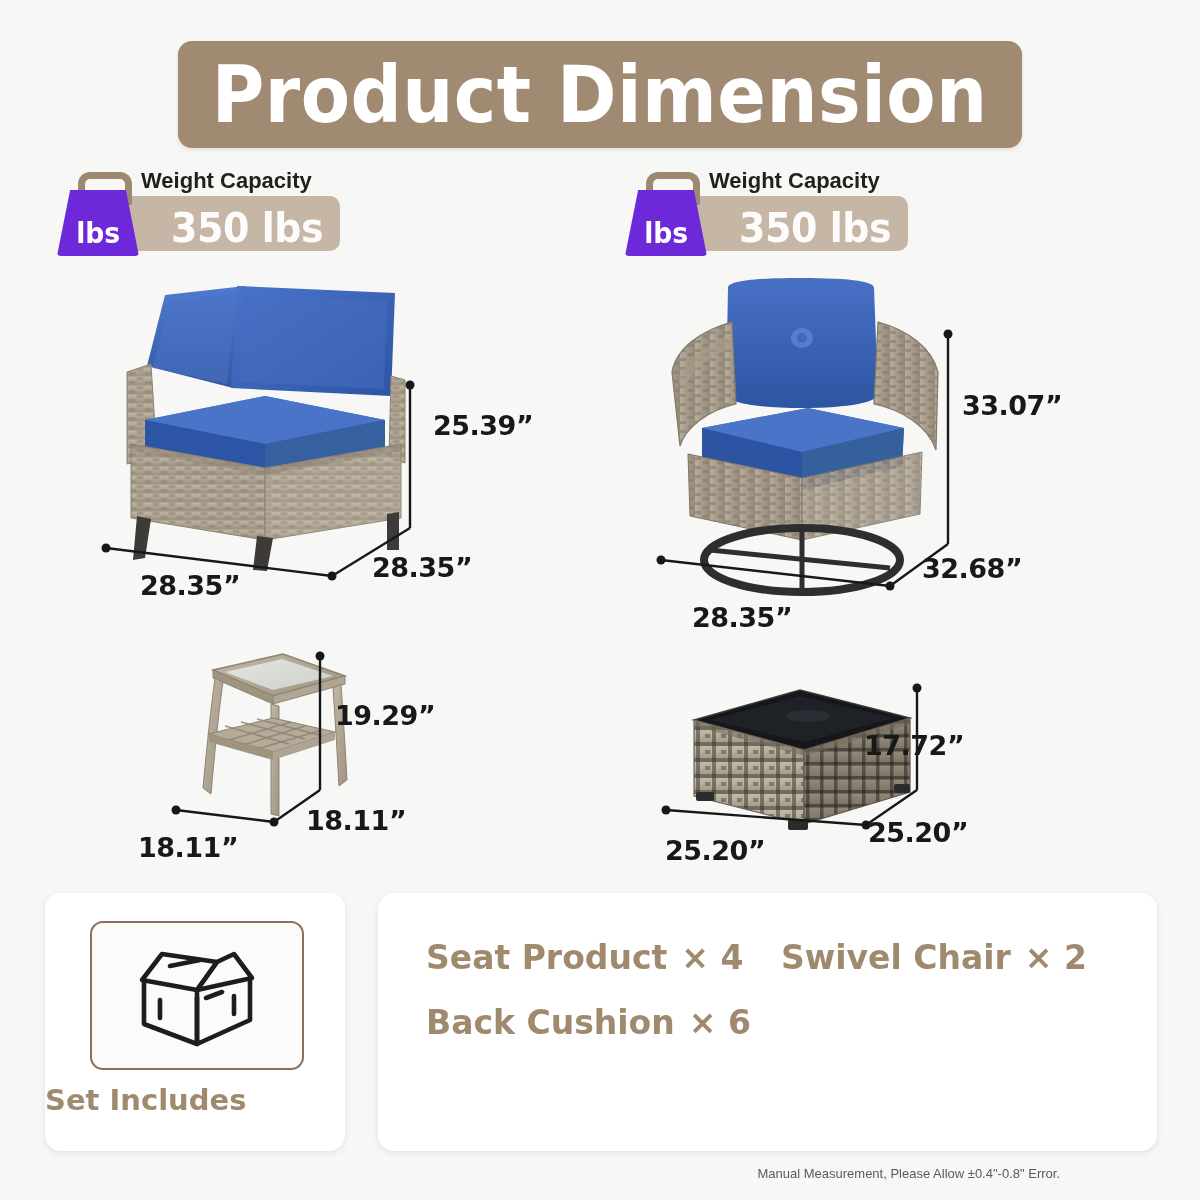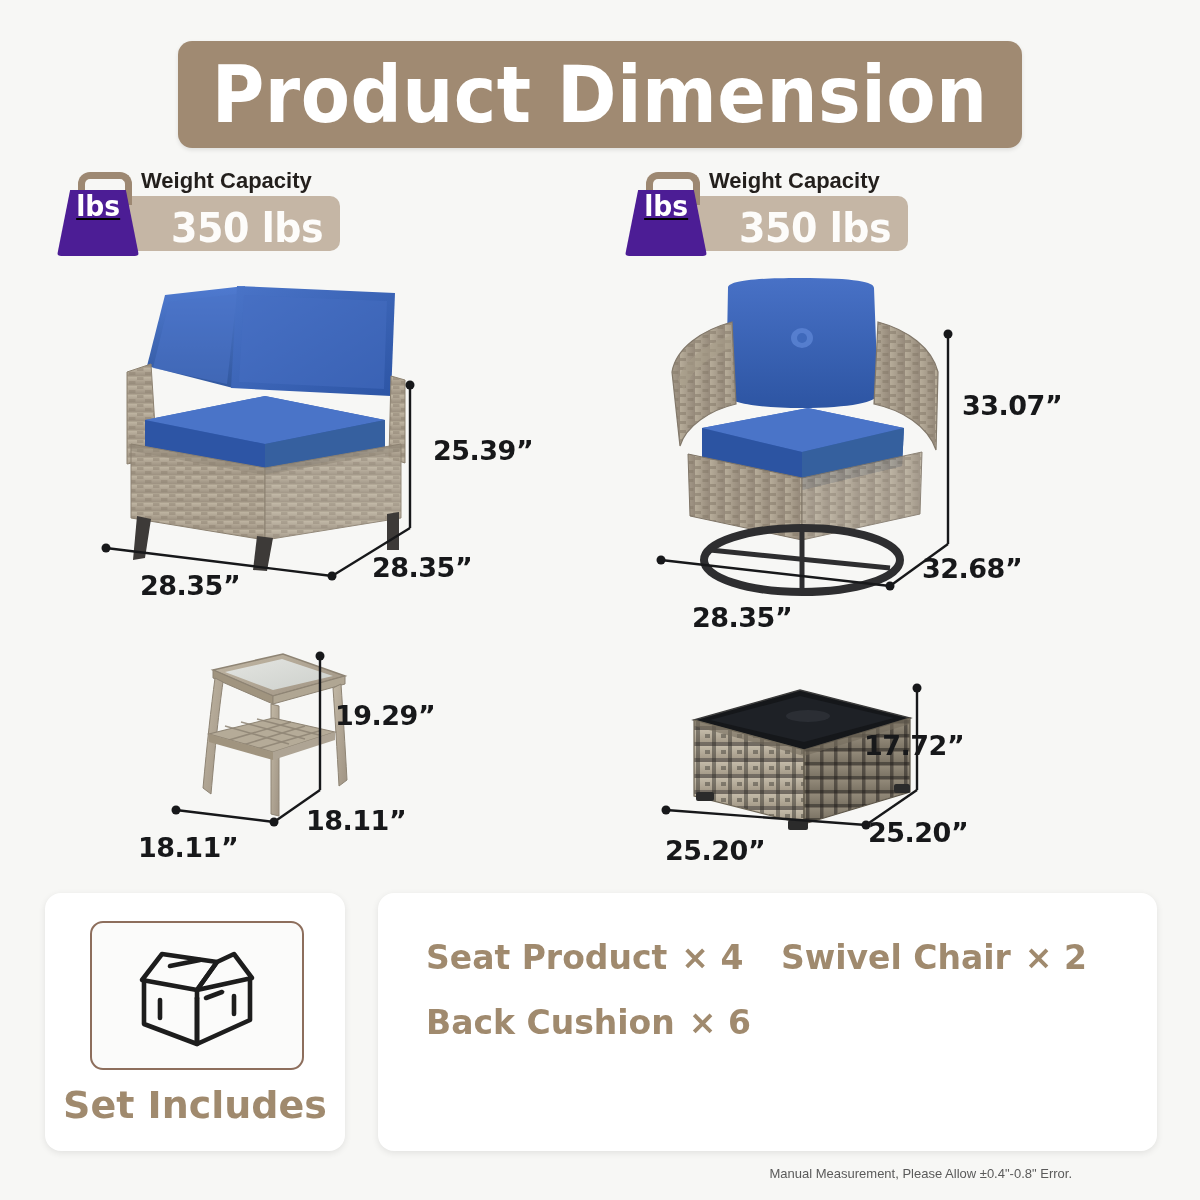--- a/index.html
+++ b/index.html
@@ -3,21 +3,21 @@
 <meta charset="utf-8">
 <style>
   html,body{margin:0;padding:0;}
   body{
     width:1200px;height:1200px;
     background:#f7f7f5;
     font-family:"Liberation Sans", sans-serif;
     overflow:hidden;
     position:relative;
   }
-  .stage{position:relative;width:1082px;height:1200px;padding-left:12px;}
+  .stage{position:relative;width:1082px;height:1200px;}
 
   
   .title-banner{
     position:absolute;left:178px;top:41px;width:844px;height:107px;
     background:#a08a72;border-radius:14px;
     display:flex;align-items:center;justify-content:center;
     box-shadow:0 2px 4px rgba(0,0,0,.10);
   }
   .title-banner span{
     color:#ffffff;font-weight:bold;font-size:78px;line-height:1;
@@ -38,24 +38,24 @@
     background:#c5b6a5;border-radius:10px;
     display:flex;align-items:flex-end;
   }
   .wc-bar span{
     margin-left:52px;color:#fdfcfa;font-weight:bold;font-size:40px;
     letter-spacing:-0.5px;transform:scaleX(.95);
     font-family:"DejaVu Sans", sans-serif;
   }
   .wc-weight{
     position:absolute;left:12px;top:22px;width:82px;height:66px;
-    background:#4c1d95;
+    background:#6d28d9;
     clip-path:polygon(16% 0%, 84% 0%, 100% 100%, 0% 100%);
     border-radius:4px;
-    display:flex;align-items:flex-start;justify-content:center;text-decoration:underline;
+    display:flex;align-items:flex-end;justify-content:center;
   }
   .wc-weight span{
     color:#ffffff;font-weight:bold;font-size:28px;
     margin-bottom:6px;transform:scaleX(.95);
     font-family:"DejaVu Sans", sans-serif;
   }
   .wc-handle{
     position:absolute;left:33px;top:4px;width:40px;height:26px;
     border:7px solid #9d8872;border-bottom:none;
     border-radius:12px 12px 0 0;
@@ -79,22 +79,22 @@
   #set-card{left:45px;top:893px;width:300px;height:258px;}
   #list-card{left:378px;top:893px;width:779px;height:258px;}
 
   .icon-frame{
     position:absolute;left:45px;top:28px;width:210px;height:145px;
     border:2.5px solid #8d6e5c;border-radius:13px;
     background:#fbfbfa;
     display:flex;align-items:center;justify-content:center;
   }
   .set-label{
-    position:absolute;left:0;top:190px;width:300px;text-align:center;
-    color:#a08a6e;font-weight:bold;font-size:38px;
+    position:absolute;left:0;top:190px;width:300px;text-align:left;
+    color:#a08a6e;font-weight:bold;font-size:29px;
     font-family:"DejaVu Sans", sans-serif;
   }
 
   .incl-grid{
     position:absolute;left:48px;top:32px;width:700px;height:195px;
     display:grid;grid-template-columns:355px 345px;
     grid-template-rows:1fr 1fr 1fr;align-items:center;
   }
   .incl-item{
     color:#a08a6e;font-weight:bold;font-size:33px;white-space:nowrap;
@@ -190,21 +190,21 @@
     <g stroke="#17181a" stroke-width="2.4" fill="none">
       <line x1="310" y1="5" x2="310" y2="148"></line>
       <line x1="310" y1="148" x2="232" y2="196"></line>
       <line x1="232" y1="196" x2="6" y2="168"></line>
     </g>
     <circle cx="310" cy="5" r="4.5" fill="#17181a"></circle>
     <circle cx="232" cy="196" r="4.5" fill="#17181a"></circle>
     <circle cx="6" cy="168" r="4.5" fill="#17181a"></circle>
   </svg>
 
-  <div class="dim" style="left:433px;top:410px;margin-top:25px;">25.39”</div>
+  <div class="dim" style="left:433px;top:410px;">25.39”</div>
   <div class="dim" style="left:372px;top:552px;">28.35”</div>
   <div class="dim" style="left:140px;top:570px;">28.35”</div>
 
   <div class="prod" style="left:650px;top:276px;">
     <svg width="310" height="330" viewBox="0 0 310 330">
       <defs>
         <linearGradient id="wk2" x1="0" y1="0" x2="1" y2="0">
           <stop offset="0" stop-color="#b7ad9a"></stop>
             <stop offset="1" stop-color="#95897a"></stop>
         </linearGradient>

